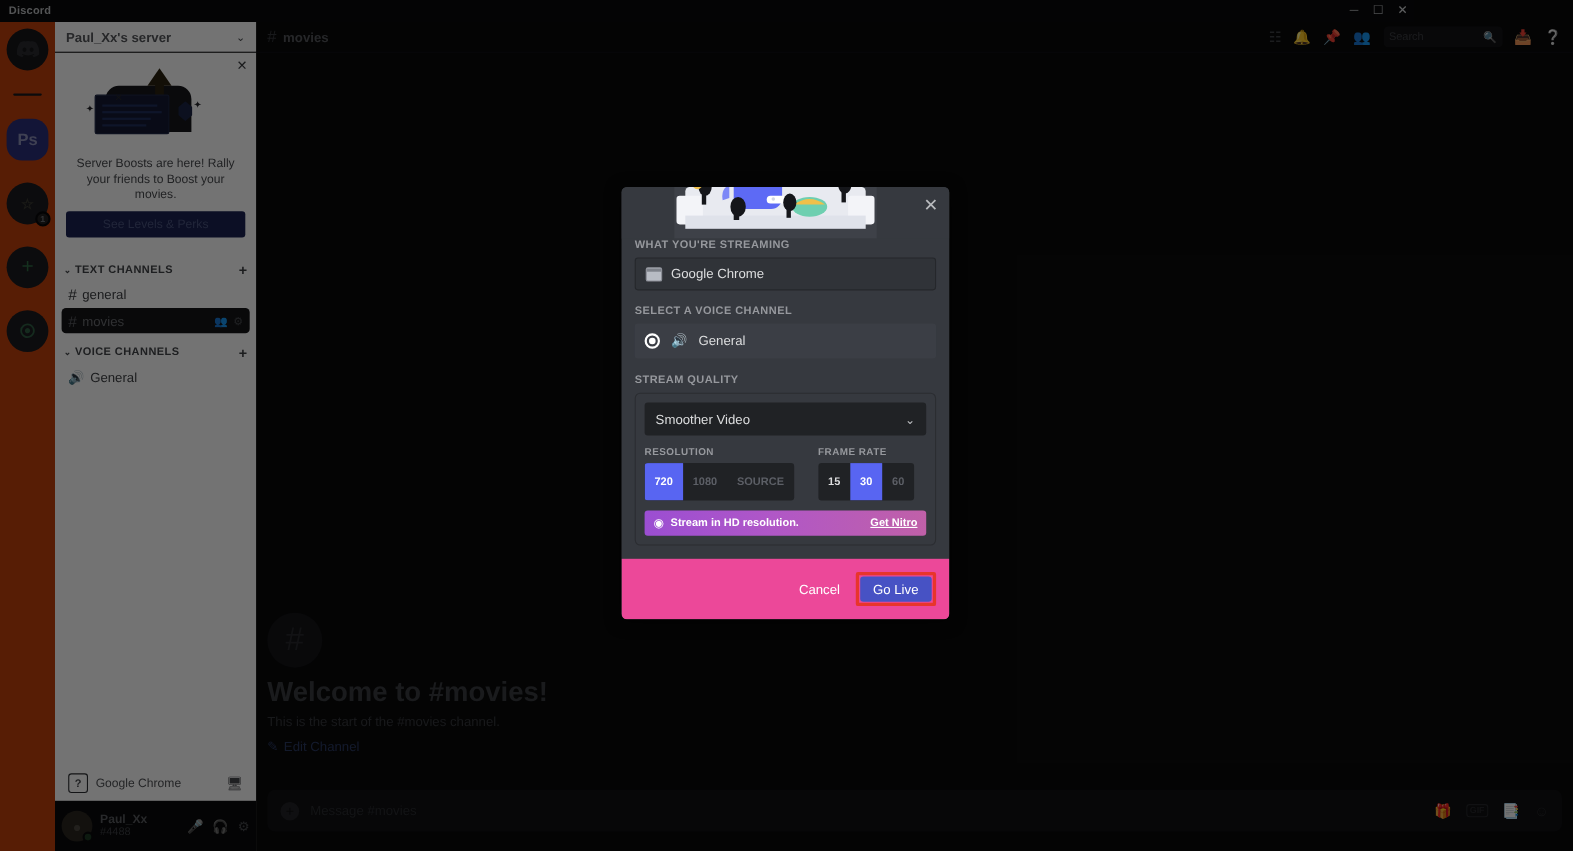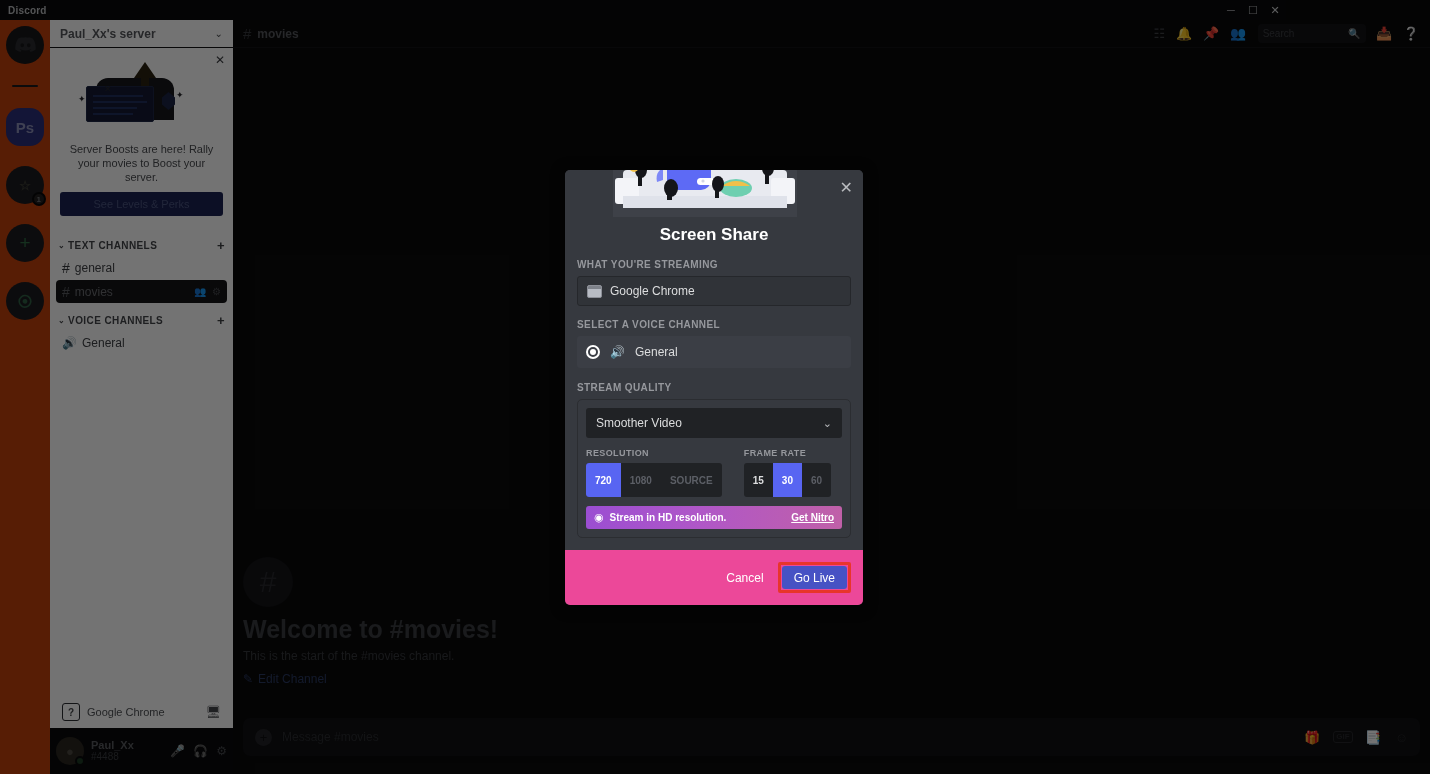--- a/index.html
+++ b/index.html
@@ -347,21 +347,21 @@
           <div class="line" style="top:8px;width:50px;"></div>
           <div class="line" style="top:14px;width:54px;"></div>
           <div class="line" style="top:20px;width:44px;"></div>
           <div class="line" style="top:26px;width:40px;"></div>
         </div>
         <div class="gem"></div>
         <span class="spark" style="left:0;top:32px;">✦</span>
         <span class="spark" style="left:98px;top:28px;">✦</span>
         <span class="spark" style="left:26px;top:22px;">✕</span>
       </div>
-      <div class="boost-text">Server Boosts are here! Rally your movies to Boost your server.</div>
+      <div class="boost-text">Server Boosts are here! Rally your friends to Boost your movies.</div>
       <div class="boost-btn">See Levels &amp; Perks</div>
     </div>
 
     <div class="ch-group">
       <div class="ch-group-header">
         <span class="caret">⌄</span>
         <span>TEXT CHANNELS</span>
         <span class="plus">+</span>
       </div>
       <div class="ch-item">
@@ -489,21 +489,20 @@
         <ellipse cx="29" cy="46" rx="5" ry="6" fill="#f0c04a"></ellipse>
         <ellipse cx="163" cy="48" rx="6" ry="8" fill="#15161a"></ellipse>
         <rect x="160" y="52" width="4" height="12" fill="#15161a"></rect>
         <ellipse cx="170" cy="44" rx="5" ry="6" fill="#f0c04a"></ellipse>
         <path d="M55 18 l2 4 4 2 -4 2 -2 4 -2 -4 -4 -2 4 -2z" fill="#5d6af5"></path>
         <path d="M145 14 l2 4 4 2 -4 2 -2 4 -2 -4 -4 -2 4 -2z" fill="#5d6af5"></path>
         <path d="M14 36 l1.5 3.5 3.5 1.5 -3.5 1.5 -1.5 3.5 -1.5 -3.5 -3.5 -1.5 3.5 -1.5z" fill="#5d6af5"></path>
       </svg>
     </div>
 
-    <div class="modal-title">Screen Share</div>
 
     <div class="modal-body">
       <div class="section-label">WHAT YOU'RE STREAMING</div>
       <div class="select-box">
         <span class="win-thumb"></span>
         <span>Google Chrome</span>
       </div>
 
       <div class="section-label">SELECT A VOICE CHANNEL</div>
       <div class="voice-row">

